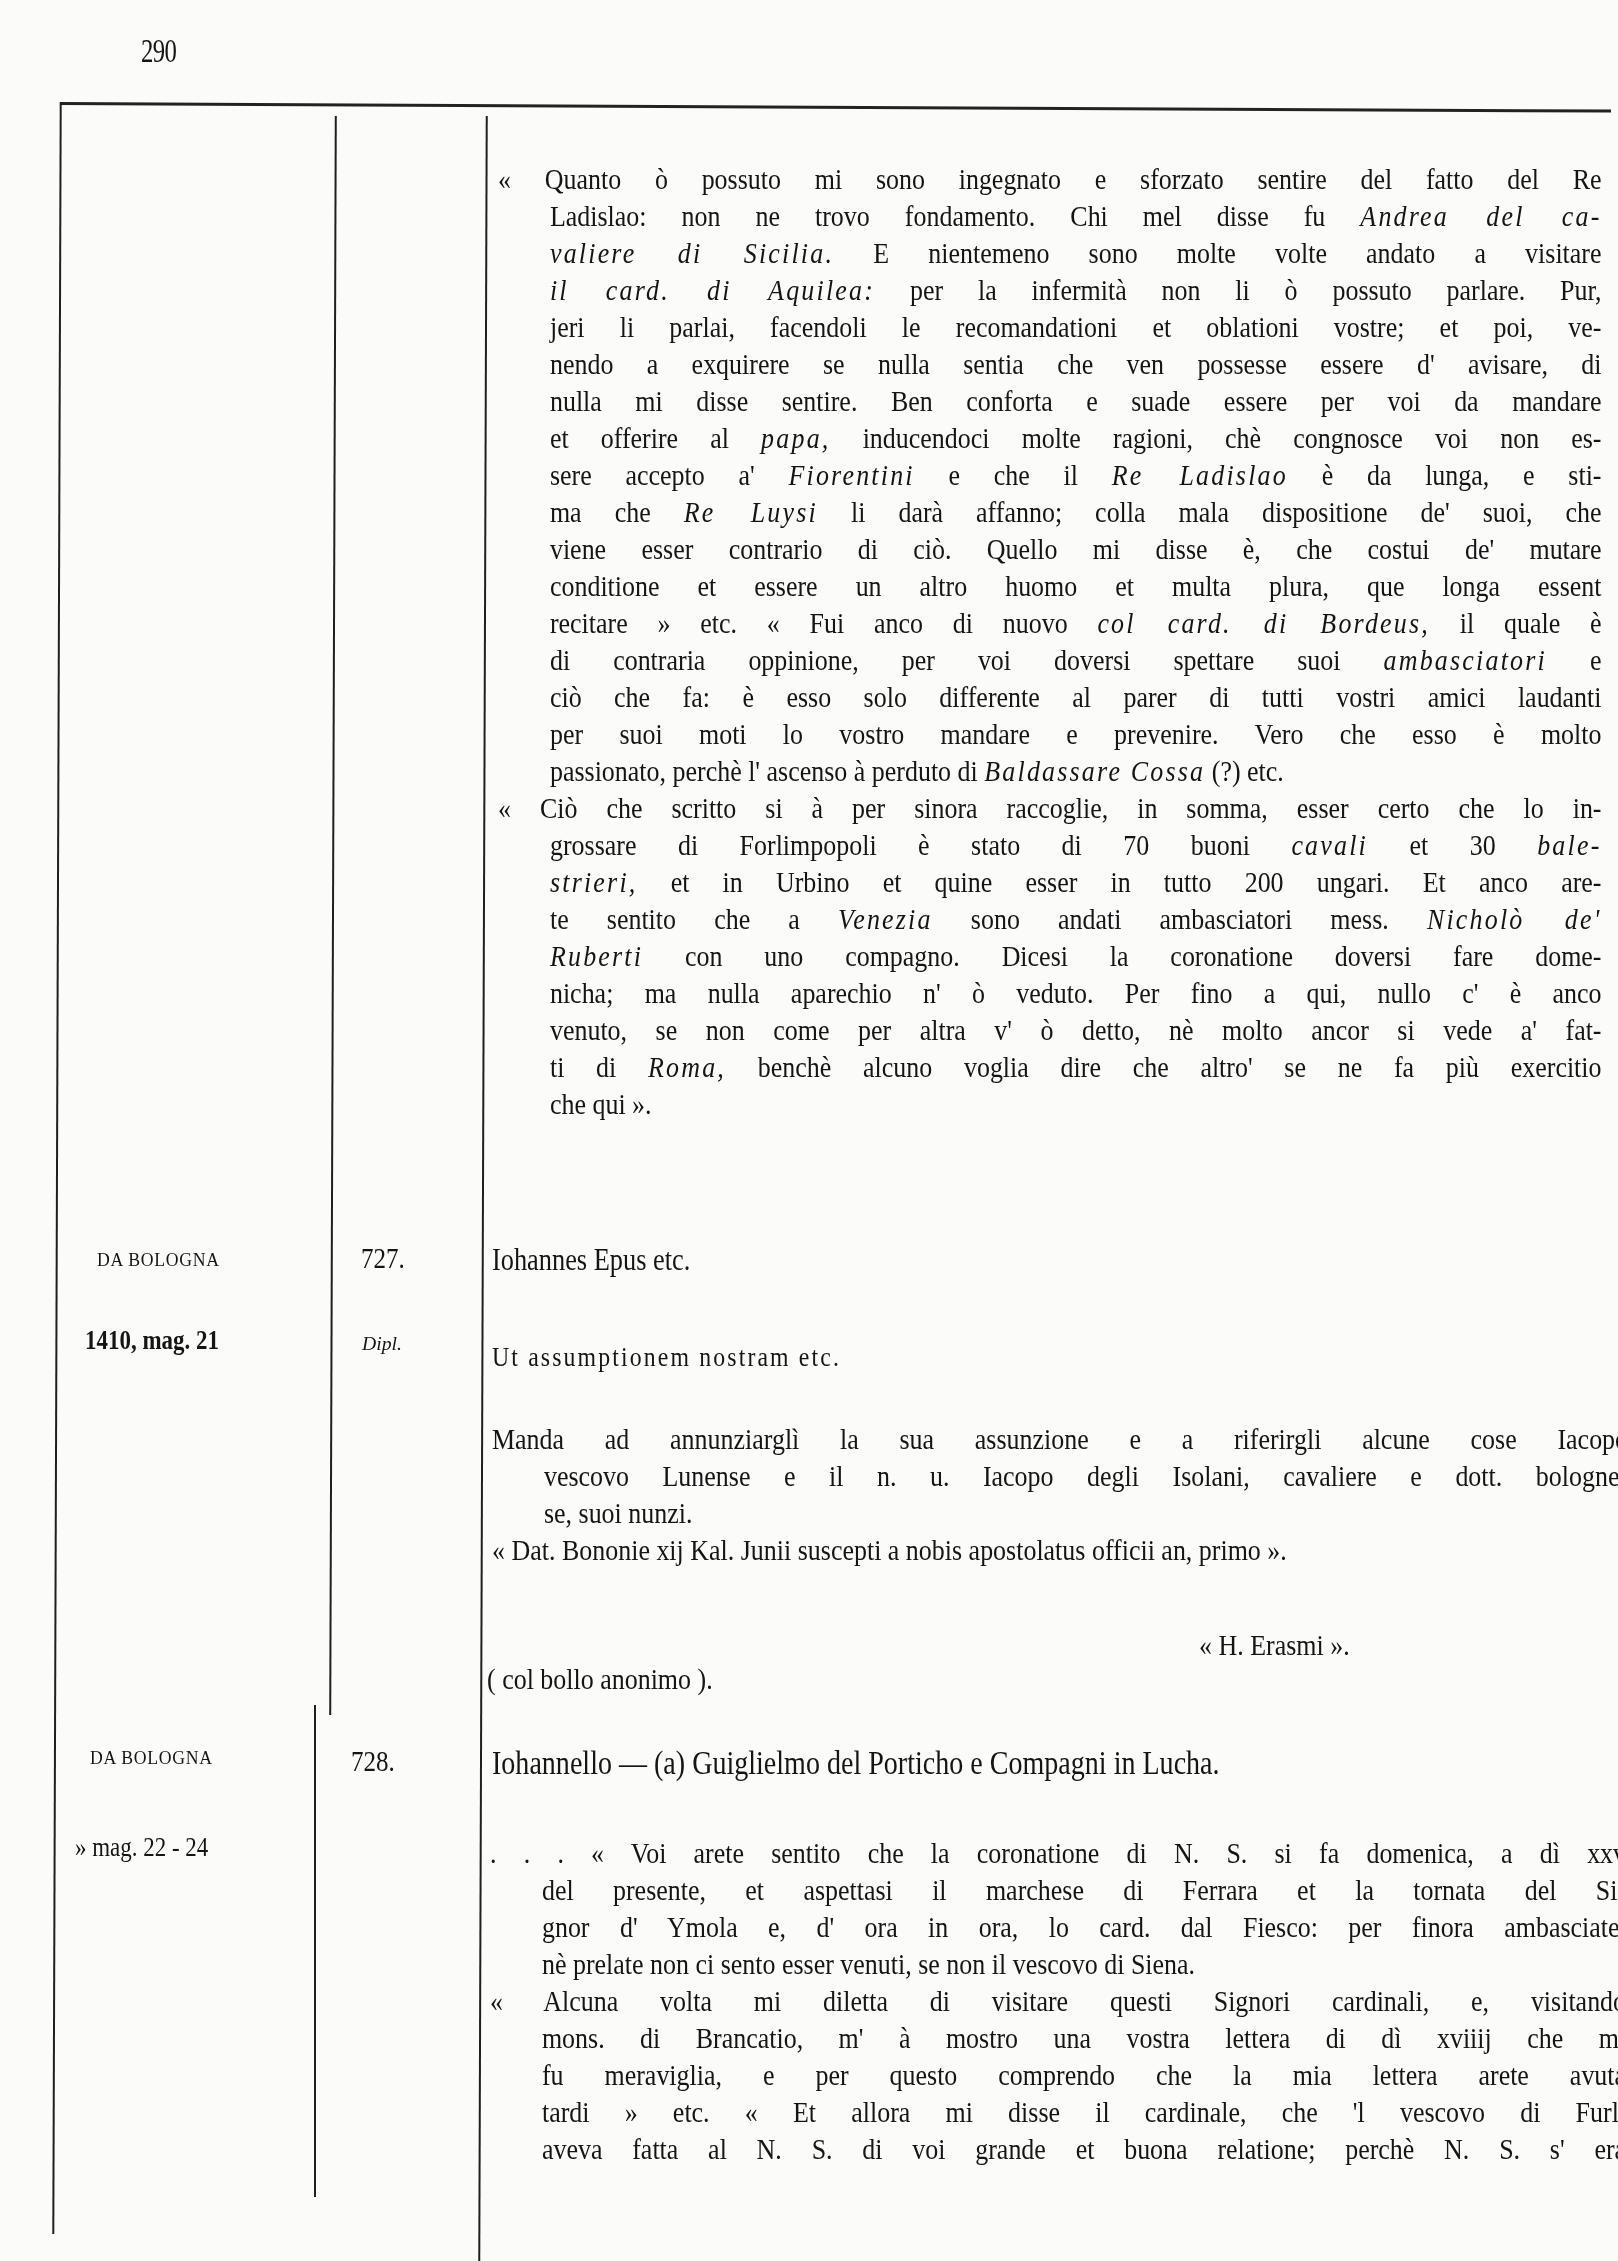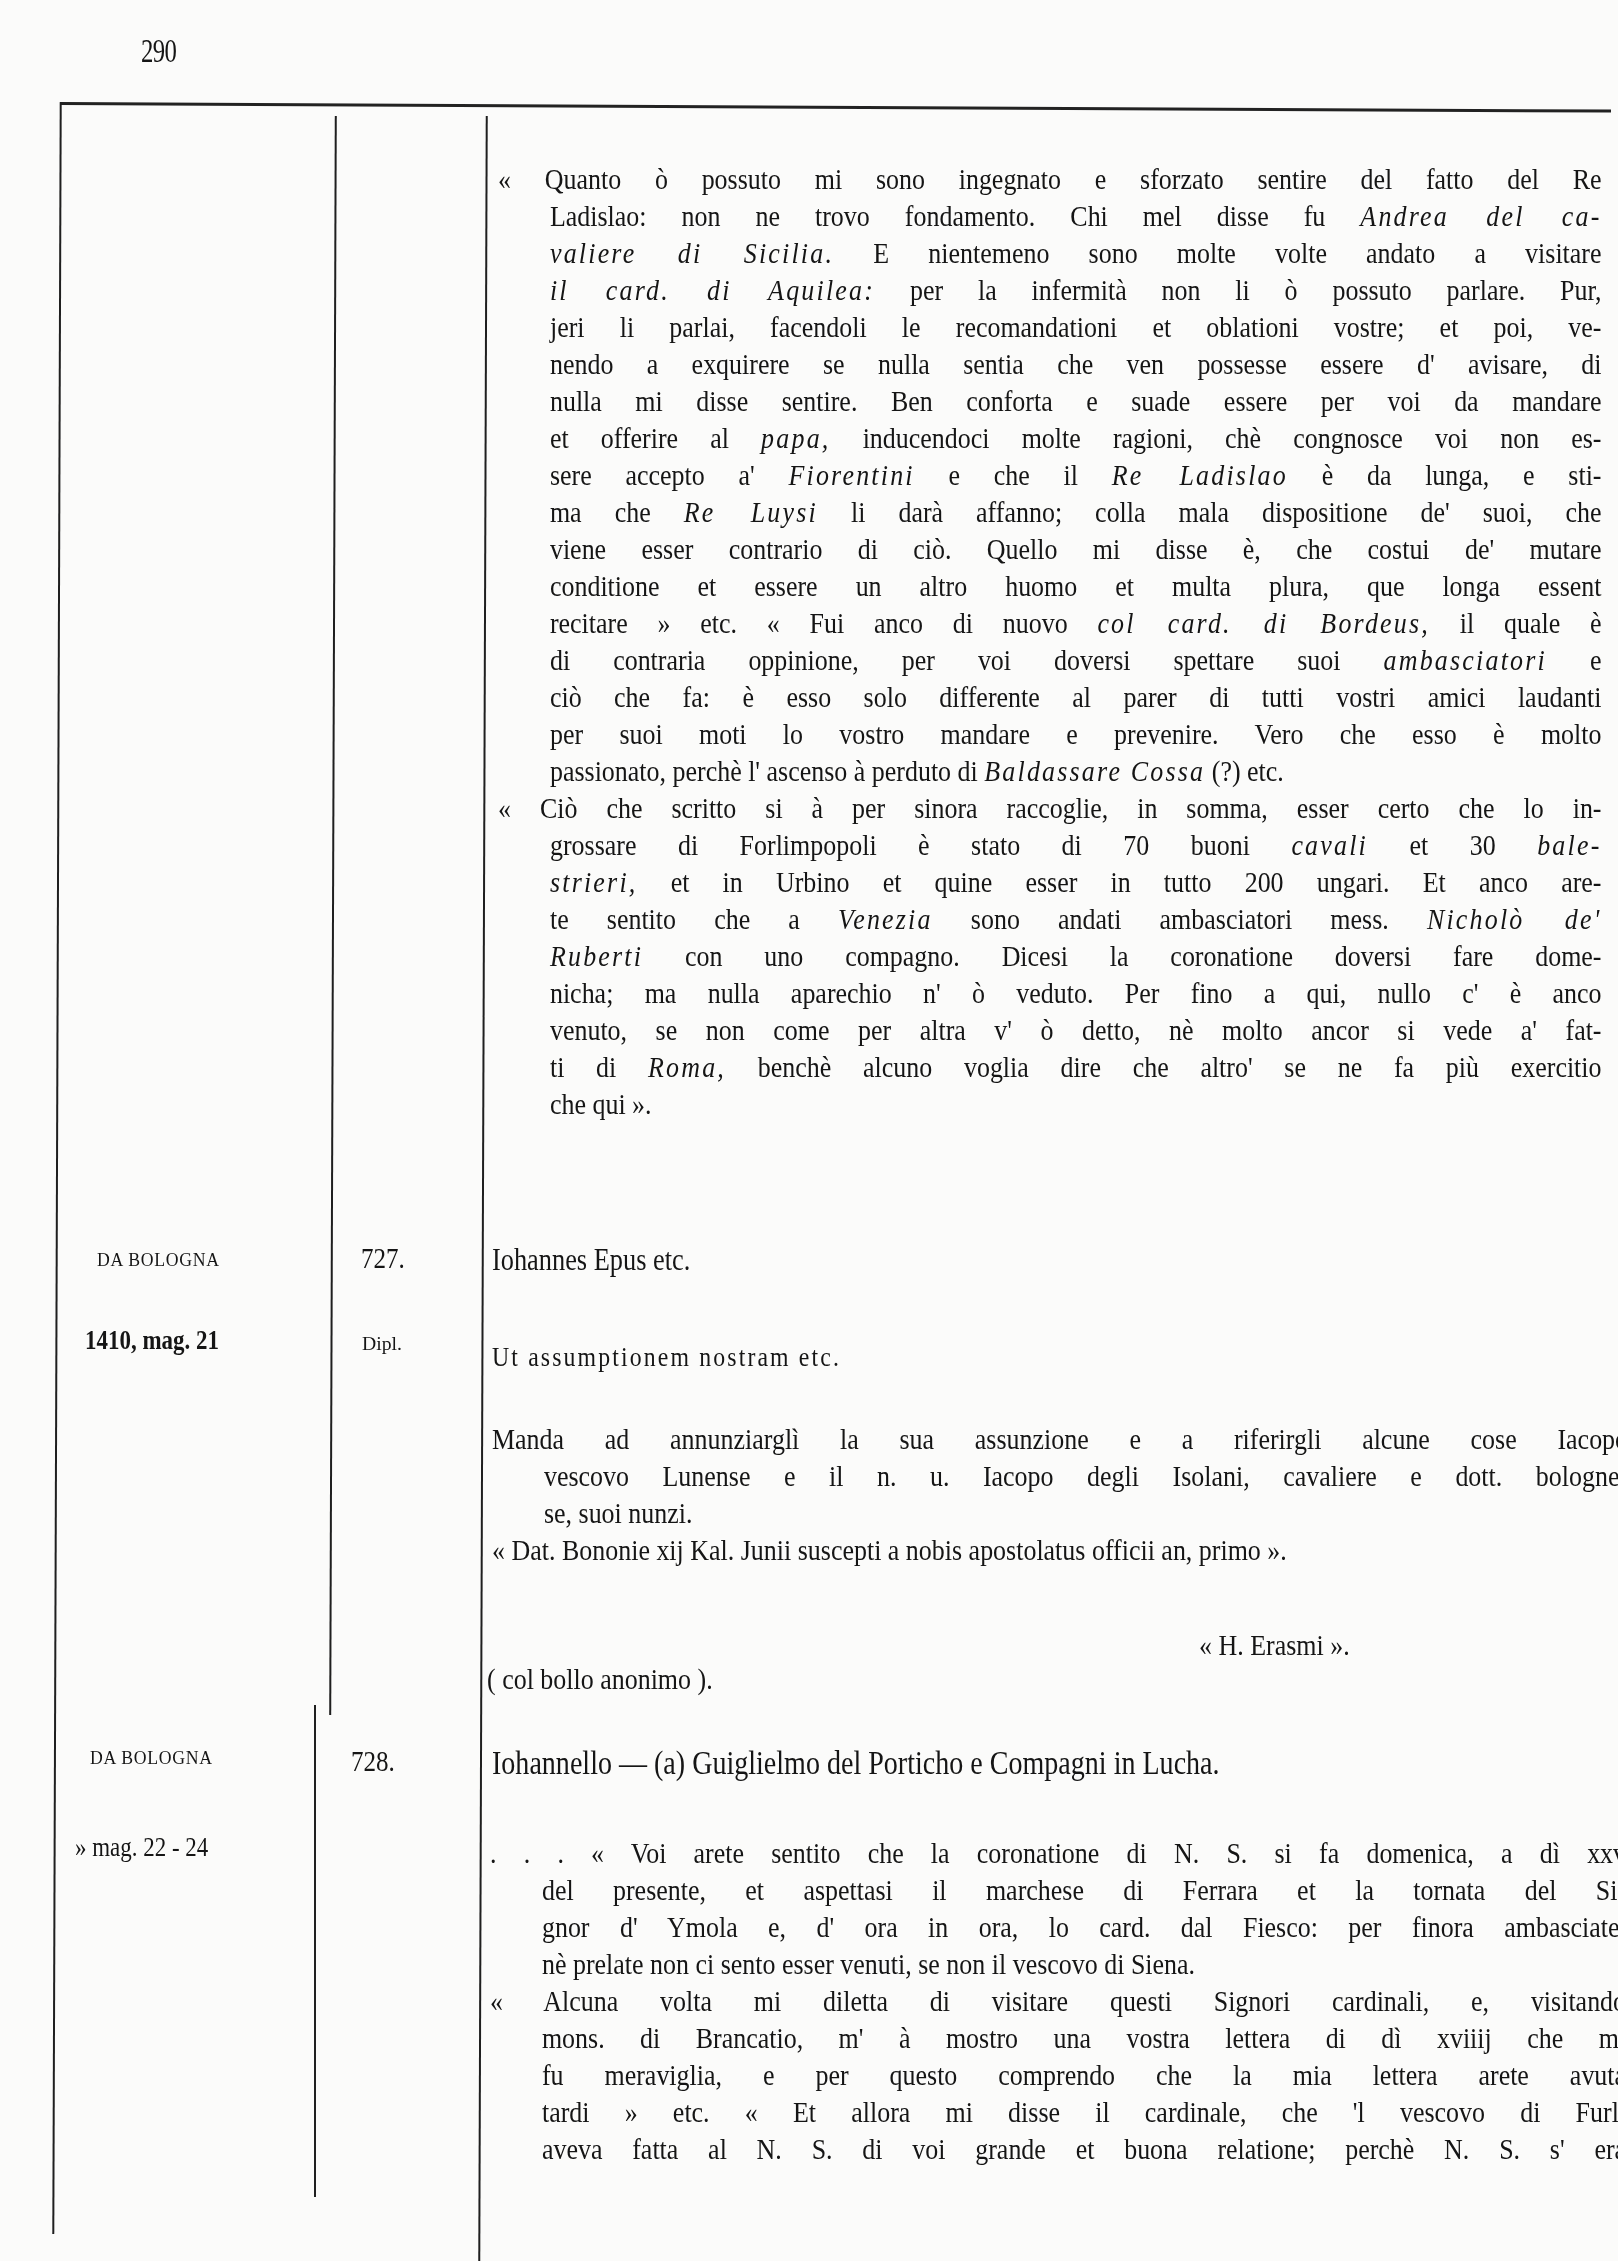--- a/index.html
+++ b/index.html
@@ -18,21 +18,21 @@
   .text { position: absolute; font-size: 29.5px; line-height: 37px; text-align: justify; transform: scaleX(0.88); transform-origin: left top; }
   .p-block { margin: 0; }
   .p-block .line { display: block; text-align-last: justify; white-space: nowrap; }
   .p-block .line.last { text-align-last: left; }
   .indent { padding-left: 59px; }
   .it { font-style: italic; letter-spacing: 2.5px; }
 
   .side-label { position: absolute; font-size: 19.7px; letter-spacing: 0.8px; font-variant: small-caps; transform: scaleX(0.9); transform-origin: left top; }
   .side-date { position: absolute; font-size: 27px; transform: scaleX(0.85); transform-origin: left top; }
   .doc-num { position: absolute; font-size: 29.5px; transform: scaleX(0.85); transform-origin: left top; }
-  .doc-kind { position: absolute; font-size: 19.7px; }
+  .doc-kind { position: absolute; font-size: 19.7px; font-style: italic; }
   .heading { position: absolute; font-size: 31px; transform: scaleX(0.85); transform-origin: left top; white-space: nowrap; }
   .heading.spaced { letter-spacing: 2.5px; font-size: 28px; }
   .sig { position: absolute; font-size: 29.5px; transform: scaleX(0.88); transform-origin: left top; white-space: nowrap; }
 </style>
 </head>
 <body>
 
 <div class="page-number">290</div>
 <div class="rule-top"></div>
 <div class="vline vl1"></div>

